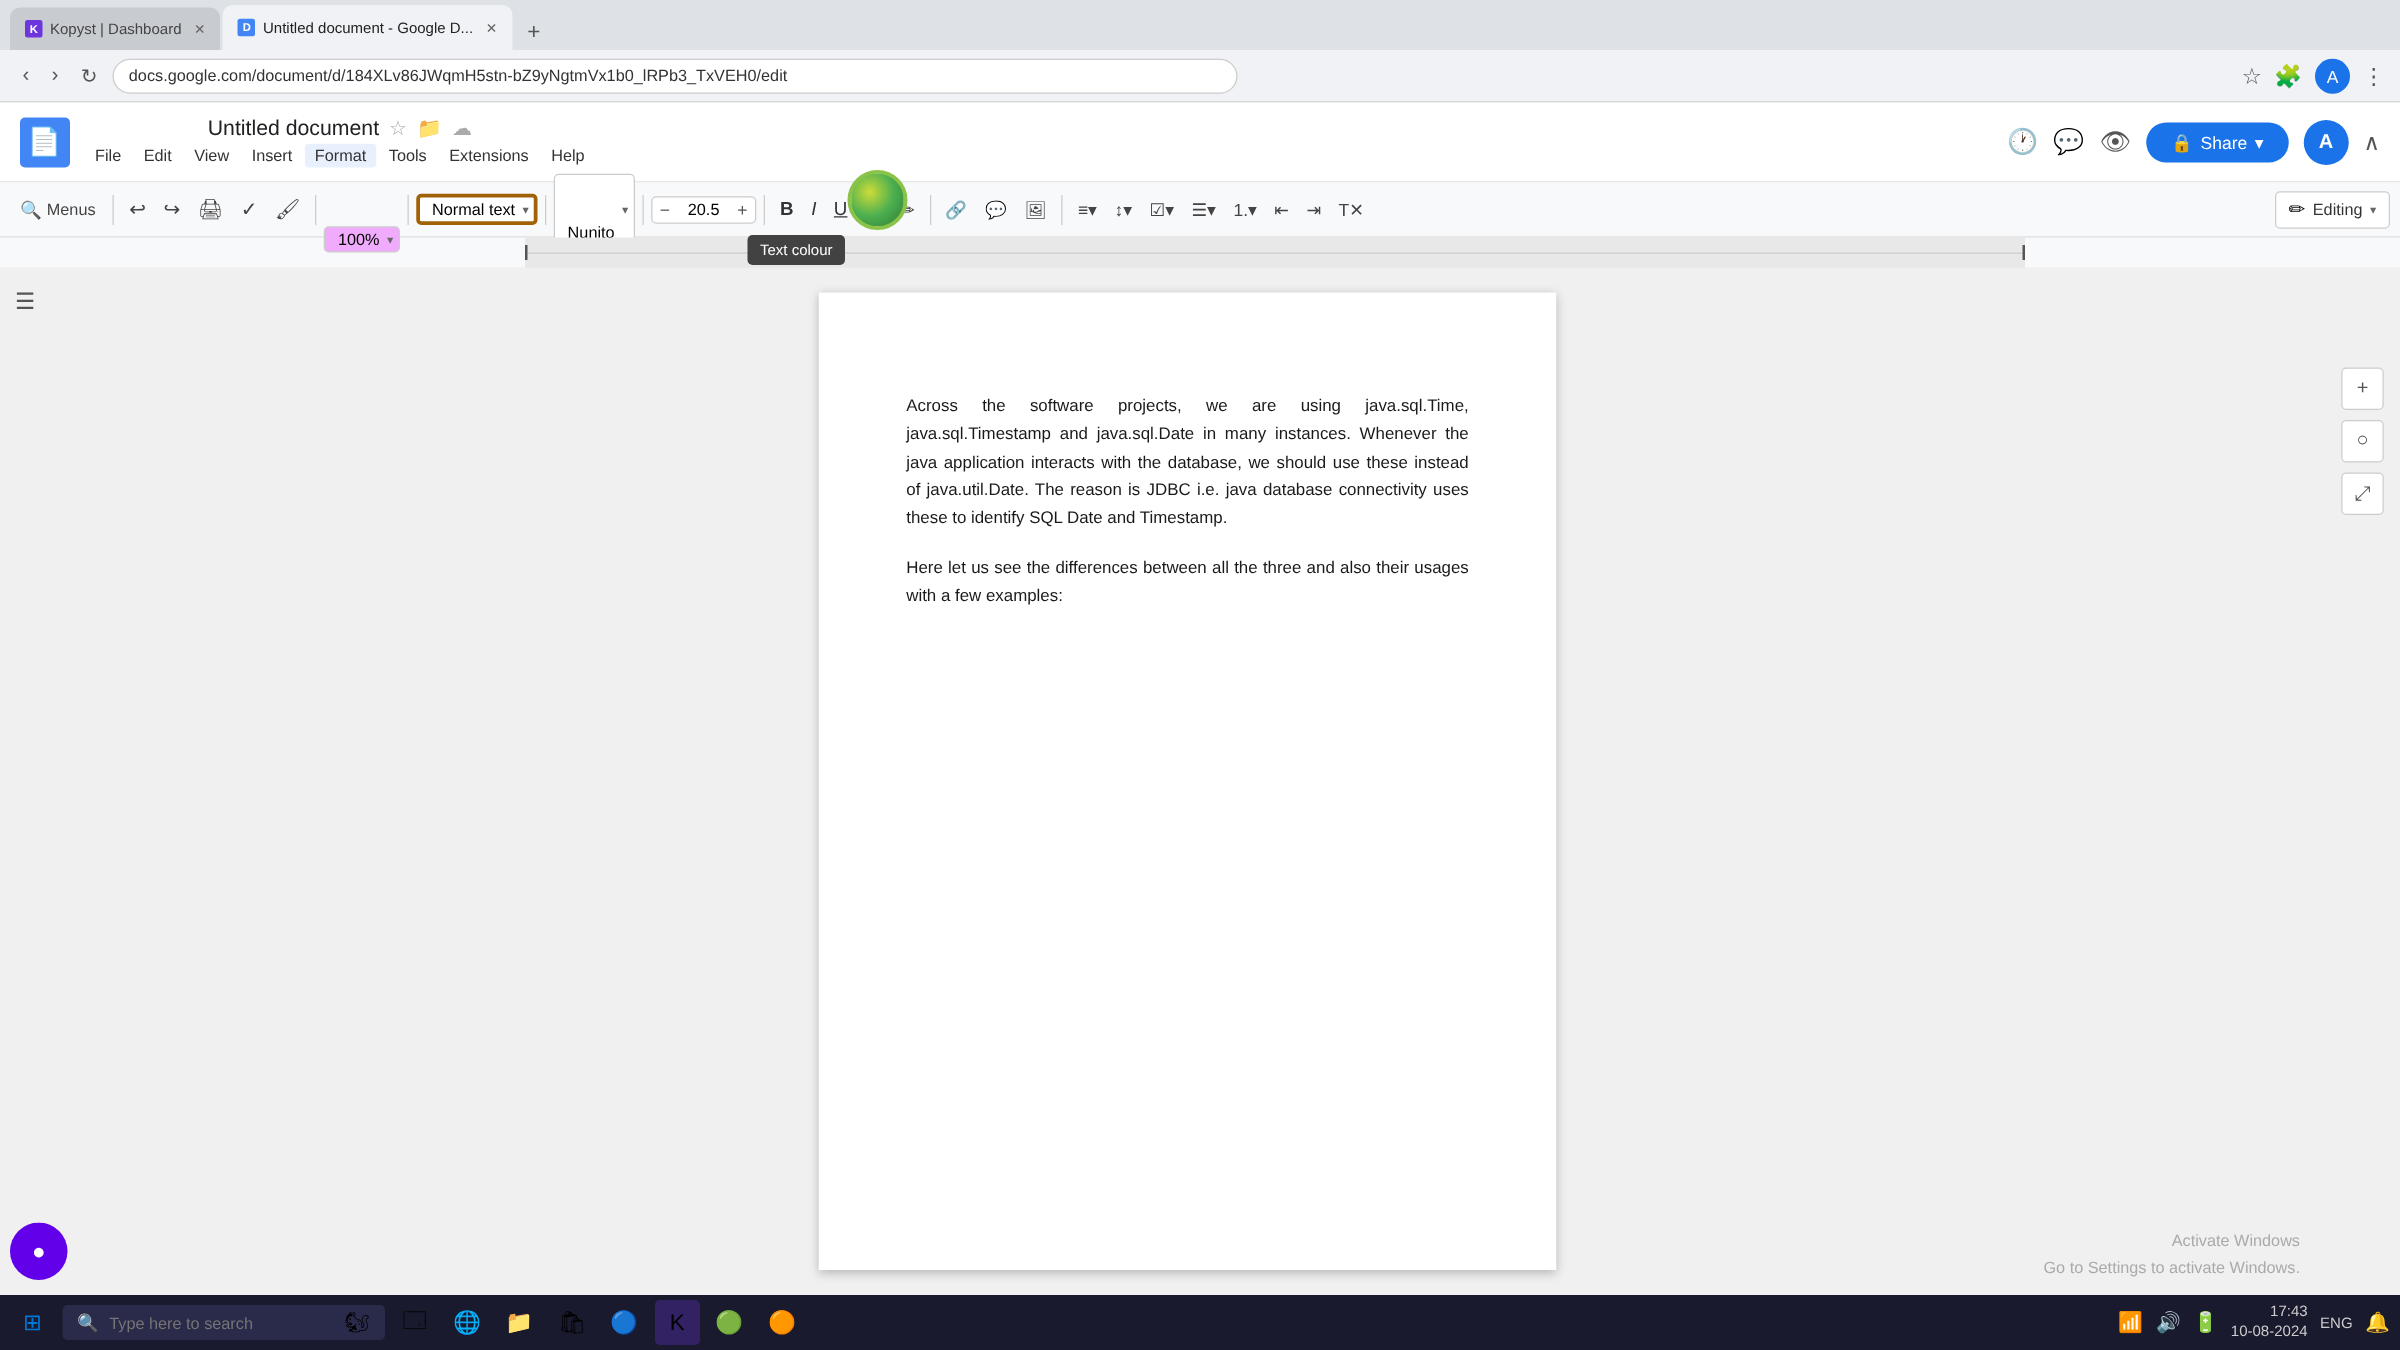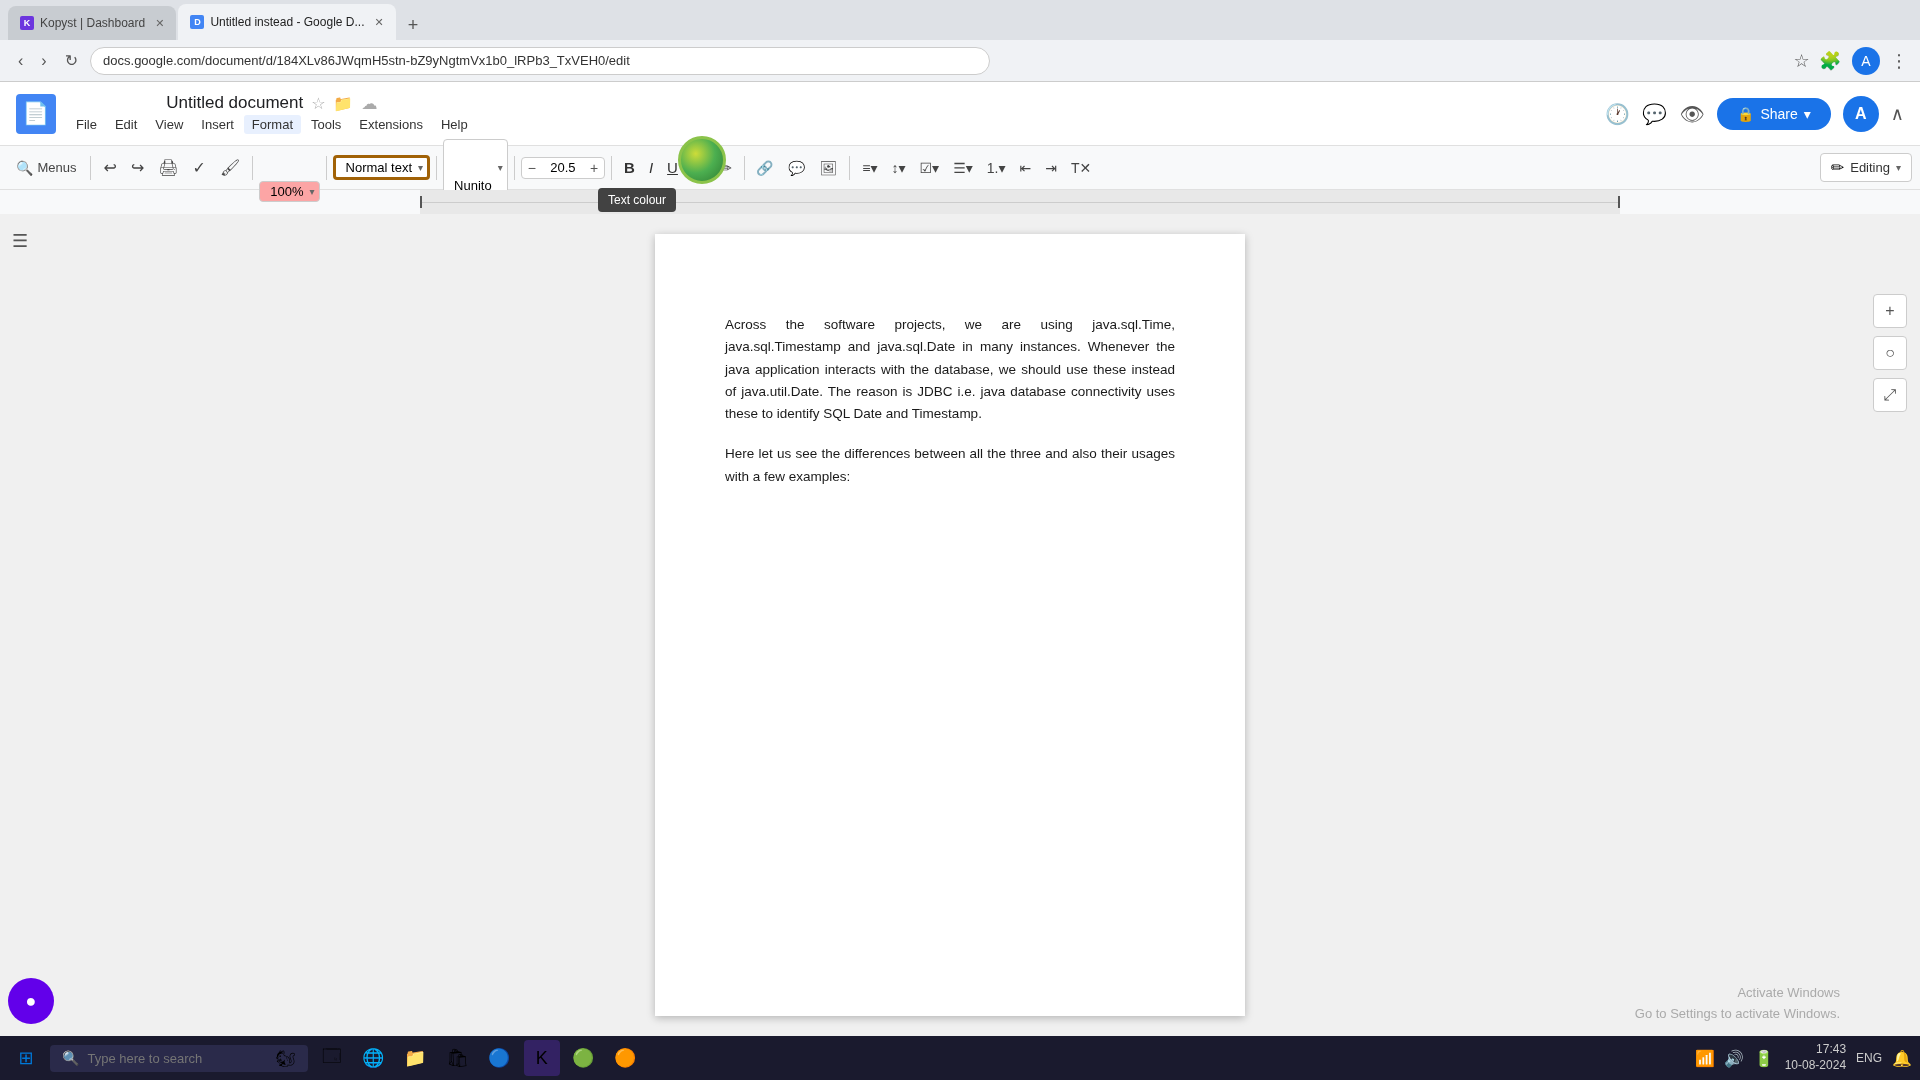--- a/index.html
+++ b/index.html
@@ -24,21 +24,21 @@
 
 <div class="browser-chrome" style="height:40px; background:#dee1e6; display:flex; align-items:flex-end; padding:0;">
   <div class="tab-bar" style="display:flex; align-items:flex-end; padding-left:8px; gap:2px;">
     <div class="tab inactive" style="background:#c8ccd1; height:34px; display:flex; align-items:center; gap:6px; padding:0 12px; border-radius:8px 8px 0 0; font-size:12px; color:#444;">
       <span style="width:14px;height:14px;background:#6c35de;border-radius:2px;display:inline-flex;align-items:center;justify-content:center;color:white;font-size:9px;font-weight:bold;">K</span>
       <span>Kopyst | Dashboard</span>
       <span style="font-size:11px; color:#666; margin-left:4px;">✕</span>
     </div>
     <div class="tab active" style="background:#f0f2f5; height:36px; display:flex; align-items:center; gap:6px; padding:0 12px; border-radius:8px 8px 0 0; font-size:12px; color:#222;">
       <span style="width:14px;height:14px;background:#4285f4;border-radius:2px;display:inline-flex;align-items:center;justify-content:center;color:white;font-size:9px;font-weight:bold;">D</span>
-      <span>Untitled instead - Google D...</span>
+      <span>Untitled document - Google D...</span>
       <span style="font-size:11px; color:#666; margin-left:4px;">✕</span>
     </div>
     <button class="new-tab" style="background:none;border:none;font-size:18px;color:#555;cursor:pointer;padding:4px 10px;">+</button>
   </div>
 </div>
 
 <div class="address-bar-row" style="background:#f0f2f5; height:42px; display:flex; align-items:center; padding:0 12px; gap:6px; border-bottom:1px solid #ccc;">
   <button class="nav-btn" style="background:none;border:none;font-size:16px;color:#555;cursor:pointer;padding:4px 6px;">‹</button>
   <button class="nav-btn" style="background:none;border:none;font-size:16px;color:#555;cursor:pointer;padding:4px 6px;">›</button>
   <button class="nav-btn" style="background:none;border:none;font-size:16px;color:#555;cursor:pointer;padding:4px 6px;">↻</button>
@@ -92,21 +92,21 @@
     <span>🔍</span>
     <span style="font-size:13px;">Menus</span>
   </button>
   <div style="width:1px;height:24px;background:#ccc;margin:0 4px;"></div>
   <button style="background:none;border:none;color:#444;cursor:pointer;padding:4px 6px;border-radius:4px;font-size:16px;">↩</button>
   <button style="background:none;border:none;color:#444;cursor:pointer;padding:4px 6px;border-radius:4px;font-size:16px;">↪</button>
   <button style="background:none;border:none;color:#444;cursor:pointer;padding:4px 6px;border-radius:4px;font-size:16px;">🖨</button>
   <button style="background:none;border:none;color:#444;cursor:pointer;padding:4px 6px;border-radius:4px;font-size:16px;">✓</button>
   <button style="background:none;border:none;color:#444;cursor:pointer;padding:4px 6px;border-radius:4px;font-size:16px;">🖌</button>
   <div style="width:1px;height:24px;background:#ccc;margin:0 4px;"></div>
-  <div style="display:flex;align-items:center;border:1px solid #ccc;border-radius:4px;background:#fca5a5;padding:0 4px;margin-top:48px;">
+  <div style="display:flex;align-items:center;border:1px solid #ccc;border-radius:4px;background:#f0abfc;padding:0 4px;margin-top:48px;">
     <span style="font-size:13px;padding:2px 6px;">100%</span>
     <span style="font-size:10px;color:#666;">▾</span>
   </div>
   <div style="width:1px;height:24px;background:#ccc;margin:0 4px;"></div>
   <div style="display:flex;align-items:center;border:3px solid #a16207;border-radius:4px;background:white;padding:0 4px;">
     <span style="font-size:13px;padding:2px 6px;">Normal text</span>
     <span style="font-size:10px;color:#666;">▾</span>
   </div>
   <div style="width:1px;height:24px;background:#ccc;margin:0 4px;"></div>
   <div style="display:flex;align-items:center;border:1px solid #ccc;border-radius:4px;background:white;padding:0 4px;">

